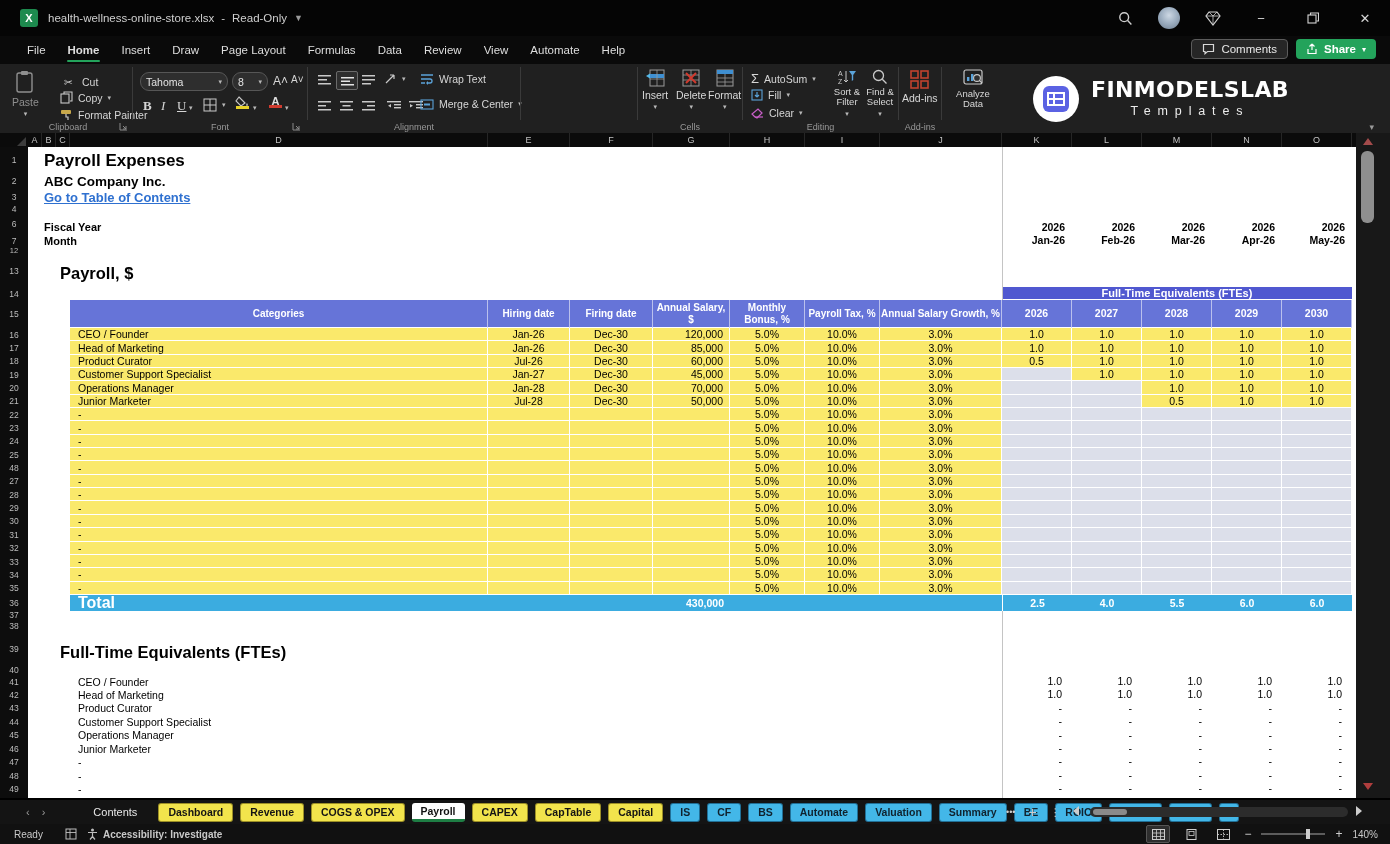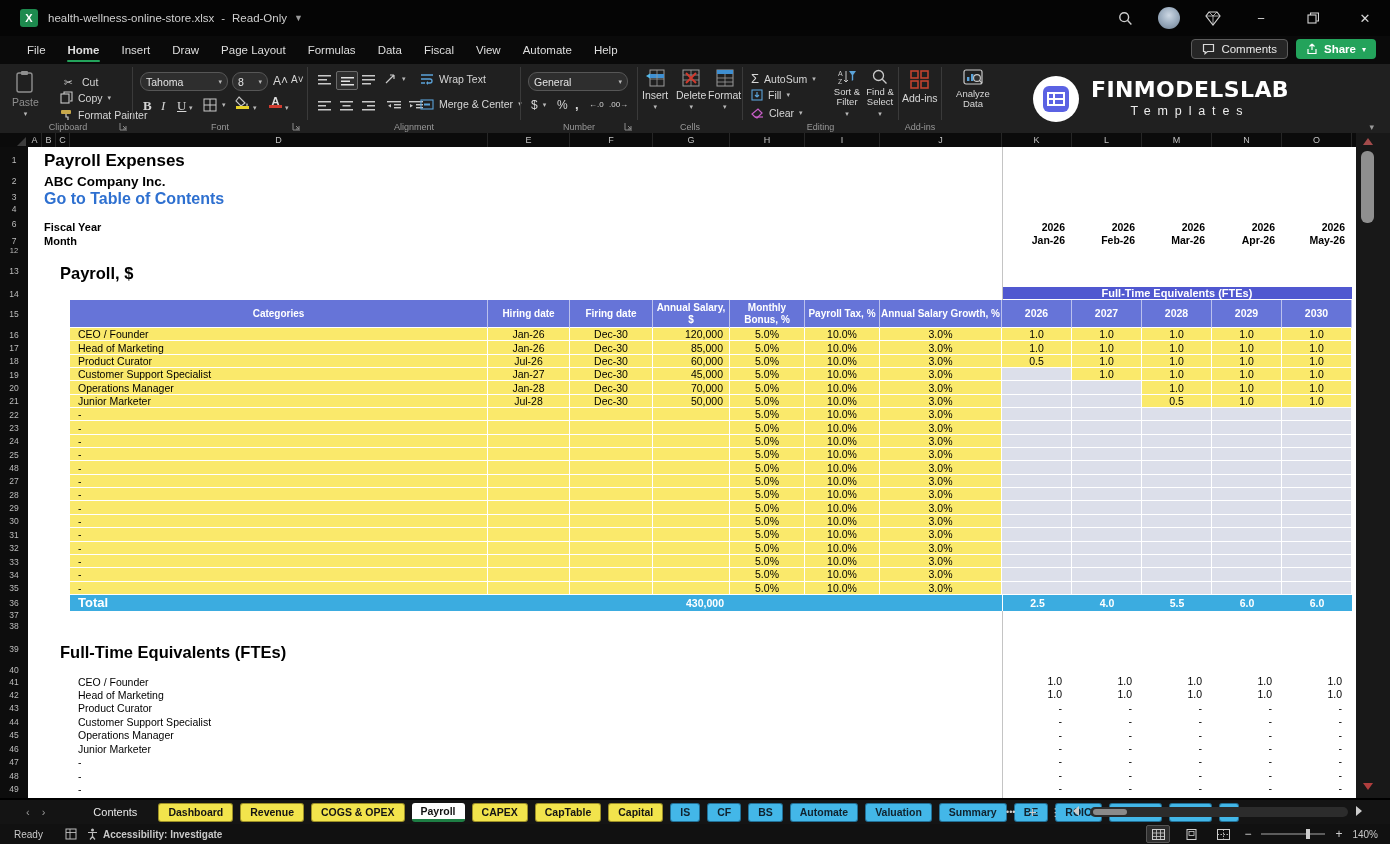--- a/index.html
+++ b/index.html
@@ -62,21 +62,21 @@
   #selall{position:absolute;left:17px;top:4px;width:0;height:0;border-left:9px solid transparent;border-bottom:9px solid #3c3c3c;}
 
   
   #gridbody{position:absolute;top:147px;left:0;width:1356px;}
   .grow{display:flex;width:1356px;}
   .rn{flex:0 0 28px;background:#0d0d0d;color:#bdbdbd;font-size:8.5px;display:flex;align-items:center;justify-content:center;}
   .rc{position:relative;flex:1;background:#fff;overflow:hidden;color:#000;font-family:"Liberation Sans",sans-serif;}
   .h-pr{height:13.35px;} .h-fte{height:13.45px;}
   .sheet-title{position:absolute;left:16px;bottom:1px;font-weight:bold;font-size:17px;}
   .sheet-company{position:absolute;left:16px;bottom:1px;font-weight:bold;font-size:13.5px;}
-  .sheet-link{position:absolute;left:16px;top:0;font-weight:bold;font-size:16px;color:#2e70d0;text-decoration:underline;}
+  .sheet-link{position:absolute;left:16px;top:0;font-weight:bold;font-size:13px;color:#2e70d0;text-decoration:underline;}
   .lbl-bold{position:absolute;left:16px;bottom:1px;font-weight:bold;font-size:11px;}
   .section-title{position:absolute;left:32px;bottom:4px;font-weight:bold;font-size:16.5px;}
   .kvals{position:absolute;left:974px;top:0;height:100%;display:flex;align-items:flex-end;}
   .kcell{width:70px;box-sizing:border-box;text-align:right;padding-right:7px;font-weight:bold;font-size:10.5px;line-height:13px;}
   .banner{position:absolute;left:974px;top:0;bottom:0;width:350px;background:#5058d0;border-bottom:1px solid #fff;
           color:#fff;font-weight:bold;font-size:11px;display:flex;align-items:center;justify-content:center;box-sizing:border-box;}
   .tbl{position:absolute;left:42px;top:0;height:100%;display:flex;}
   .c{box-sizing:border-box;border-right:1px solid #fff;border-bottom:1px solid #fff;background:#fae96b;
      font-size:10.5px;display:flex;align-items:center;overflow:hidden;white-space:nowrap;}
   .cD{flex:0 0 418px;} .cE{flex:0 0 82px;} .cF{flex:0 0 83px;} .cG{flex:0 0 77px;}
@@ -169,21 +169,21 @@
 
   <div id="menubar">
     <div id="menu-items">
         <div class="mitem">File</div>
         <div class="mitem active">Home</div>
         <div class="mitem">Insert</div>
         <div class="mitem">Draw</div>
         <div class="mitem">Page Layout</div>
         <div class="mitem">Formulas</div>
         <div class="mitem">Data</div>
-        <div class="mitem">Fiscal</div>
+        <div class="mitem">Review</div>
         <div class="mitem">View</div>
         <div class="mitem">Automate</div>
         <div class="mitem">Help</div>
       </div>
     <div id="menu-right">
       <div id="comments-btn">
         <svg width="13" height="12" viewBox="0 0 13 12">
             <path d="M1.5 1.5h10v7h-6l-2.5 2.2V8.5h-1.5z" fill="none" stroke="#d8d8d8" stroke-width="1.2"></path>
           </svg>
         <span>Comments</span>
@@ -355,35 +355,20 @@
             <rect x="1" y="1" width="12" height="9" fill="none" stroke="#5ba3d9" stroke-width="1.1"></rect>
             <rect x="4" y="4.5" width="6" height="2" fill="#5ba3d9"></rect>
           </svg>
         <span>Merge &amp; Center</span>
           <span class="chevsm">▾</span>
         </div>
       <div class="glabel">Alignment</div>
     </div>
     <div class="gsep" style="left:520px;"></div>
 
-    <div class="rgroup" style="left:521px;width:116px;">
-      <div class="fakesel" style="position:absolute;left:7px;top:8px;width:100px;">
-          <span>General</span>
-          <span class="chevsm">▾</span>
-        </div>
-      <div class="rbtn" style="left:10px;top:34px;font-size:12px;">$ <span class="chevsm">▾</span></div>
-      <div class="rbtn" style="left:36px;top:34px;font-size:12px;">%</div>
-      <div class="rbtn" style="left:54px;top:33px;font-size:13px;font-weight:bold;">,</div>
-      <div class="rbtn" style="left:68px;top:36px;font-size:8px;">←.0</div>
-      <div class="rbtn" style="left:88px;top:36px;font-size:8px;">.00→</div>
-      <div class="glabel">Number</div>
-      <svg class="launcher" style="right:4px;" viewBox="0 0 9 9">
-          <path d="M1 1v7h7M4 4l3 3M7 4v3h-3" fill="none" stroke="#8a8a8a" stroke-width="1"></path>
-        </svg>
-    </div>
     <div class="gsep" style="left:637px;"></div>
 
     <div class="rgroup" style="left:638px;width:104px;">
       <div class="bigbtn" style="left:4px;top:5px;">
         <svg width="20" height="18" viewBox="0 0 20 18">
             <rect x="5" y="1" width="14" height="16" fill="none" stroke="#9a9a9a" stroke-width="1"></rect>
             <rect x="5" y="5" width="14" height="4" fill="#3f8fd1"></rect>
             <path d="M1 7l4-2.5v5z" fill="#55b8e8"></path>
             <path d="M5 10h14M12 1v16" stroke="#9a9a9a" stroke-width="0.8"></path>
           </svg>
@@ -964,21 +949,21 @@
               <div class="c cY ac gray"></div>
               <div class="c cY ac gray"></div>
             </div>
           </div>
         </div></div>
 
     <div class="grow trow" style="height:16px;">
         <div class="rn">36</div>
         <div class="rc">
           <div class="tbl">
-      <div class="c cD al" style="font-size:13px;">Total</div>
+      <div class="c cD al" style="font-size:16px;">Total</div>
       <div class="c cE"></div>
       <div class="c cF"></div>
       <div class="c cG ar">430,000</div>
       <div class="c cH"></div>
       <div class="c cI"></div>
       <div class="c cJ"></div>
       <div id="total-fte" style="display:contents;"><div class="c cY ac">2.5</div><div class="c cY ac">4.0</div><div class="c cY ac">5.5</div><div class="c cY ac">6.0</div><div class="c cY ac">6.0</div></div>
     </div>
         </div>
       </div>

